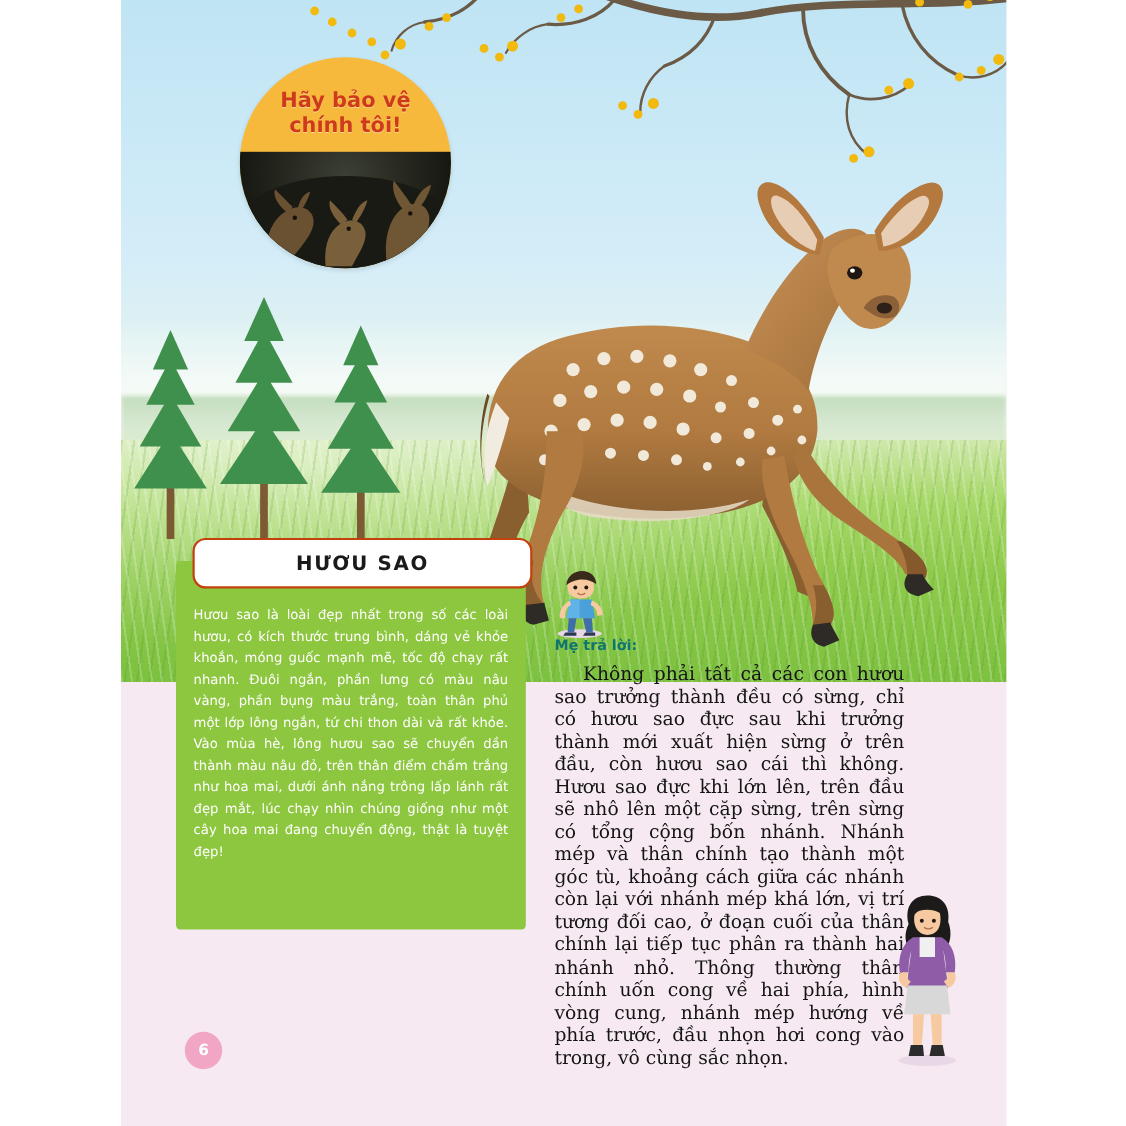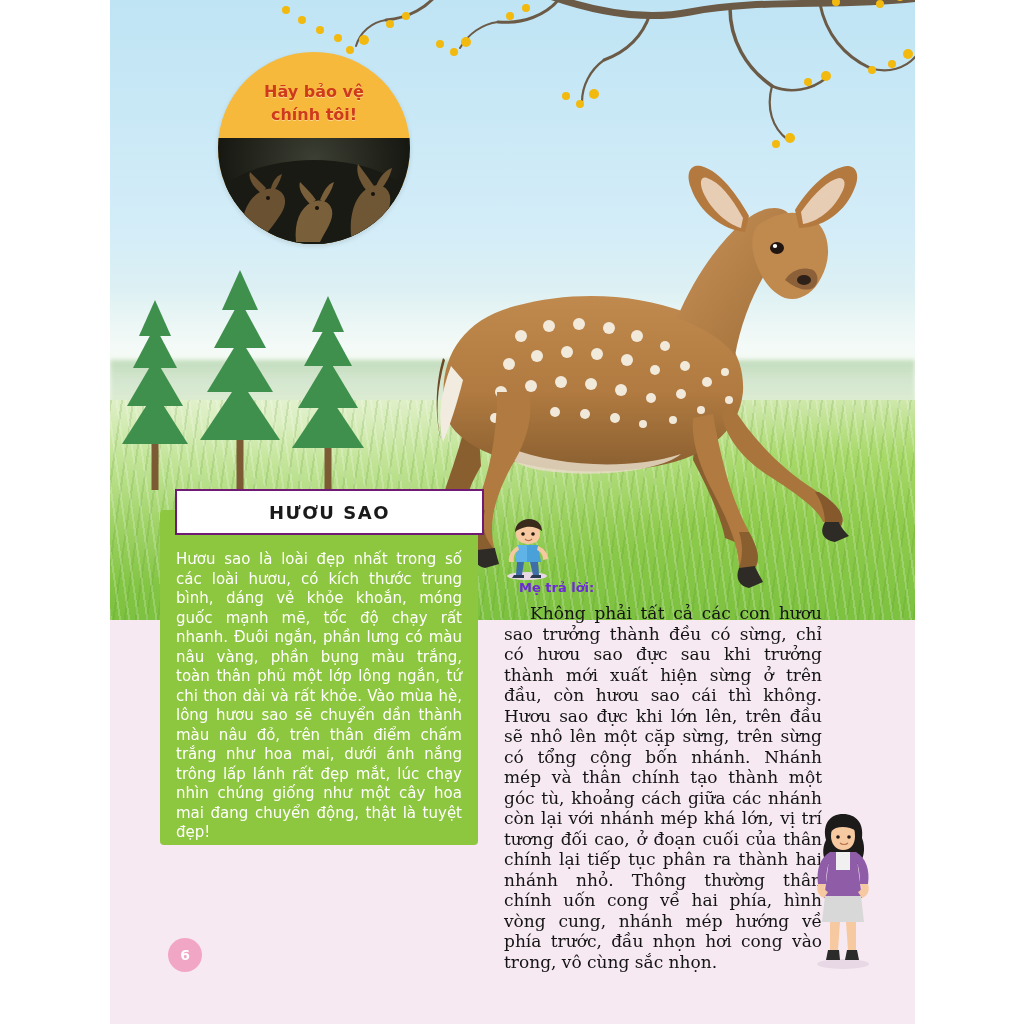--- a/index.html
+++ b/index.html
@@ -122,21 +122,21 @@
   }
   #photo-bubble .bubble-text {
     position: absolute;
     top: 28px;
     left: 0;
     width: 100%;
     text-align: center;
     color: #cf3a1b;
     font-family: "DejaVu Sans", sans-serif;
     font-weight: bold;
-    font-size: 16px;
+    font-size: 19px;
     line-height: 23px;
     text-shadow: 0 1px 0 rgba(255,255,255,0.4);
   }
   #photo-bubble .photo {
     position: absolute;
     left: 0;
     bottom: 0;
     width: 192px;
     height: 106px;
     background: radial-gradient(ellipse at 50% 20%, #3c3f33 0%, #14150f 75%);
@@ -153,22 +153,22 @@
   }
 
   
   #title-box {
     position: absolute;
     left: 65px;
     top: 489px;
     width: 305px;
     height: 42px;
     background: #ffffff;
-    border: 2px solid #701a75;
-    border-radius: 0;
+    border: 2px solid #c2410c;
+    border-radius: 12px;
     display: flex;
     align-items: center;
     justify-content: center;
     z-index: 6;
   }
   #title-box .title-text {
     font-family: "DejaVu Sans", sans-serif;
     font-weight: bold;
     font-size: 18px;
     letter-spacing: 1.5px;
@@ -186,21 +186,21 @@
     border-radius: 4px;
     z-index: 5;
   }
   #green-panel .body {
     position: absolute;
     left: 16px;
     top: 40px;
     width: 286px;
     color: #ffffff;
     font-family: "DejaVu Sans", sans-serif;
-    font-size: 15px;
+    font-size: 12px;
     line-height: 19.5px;
     text-align: justify;
   }
 
   
   #right-col {
     position: absolute;
     left: 388px;
     top: 518px;
     width: 372px;
@@ -244,23 +244,23 @@
   #kid-icon {
     position: absolute;
     left: 0;
     top: 0;
     width: 58px;
     height: 62px;
   }
 
   #answer-label {
     position: absolute;
-    left: 21px;
+    left: 6px;
     top: 62px;
-    color: #6d28d9;
+    color: #0f766e;
     font-family: "DejaVu Sans", sans-serif;
     font-weight: bold;
     font-size: 13px;
   }
   #answer-body {
     position: absolute;
     left: 6px;
     top: 85px;
     width: 318px;
     font-family: "DejaVu Serif", serif;

